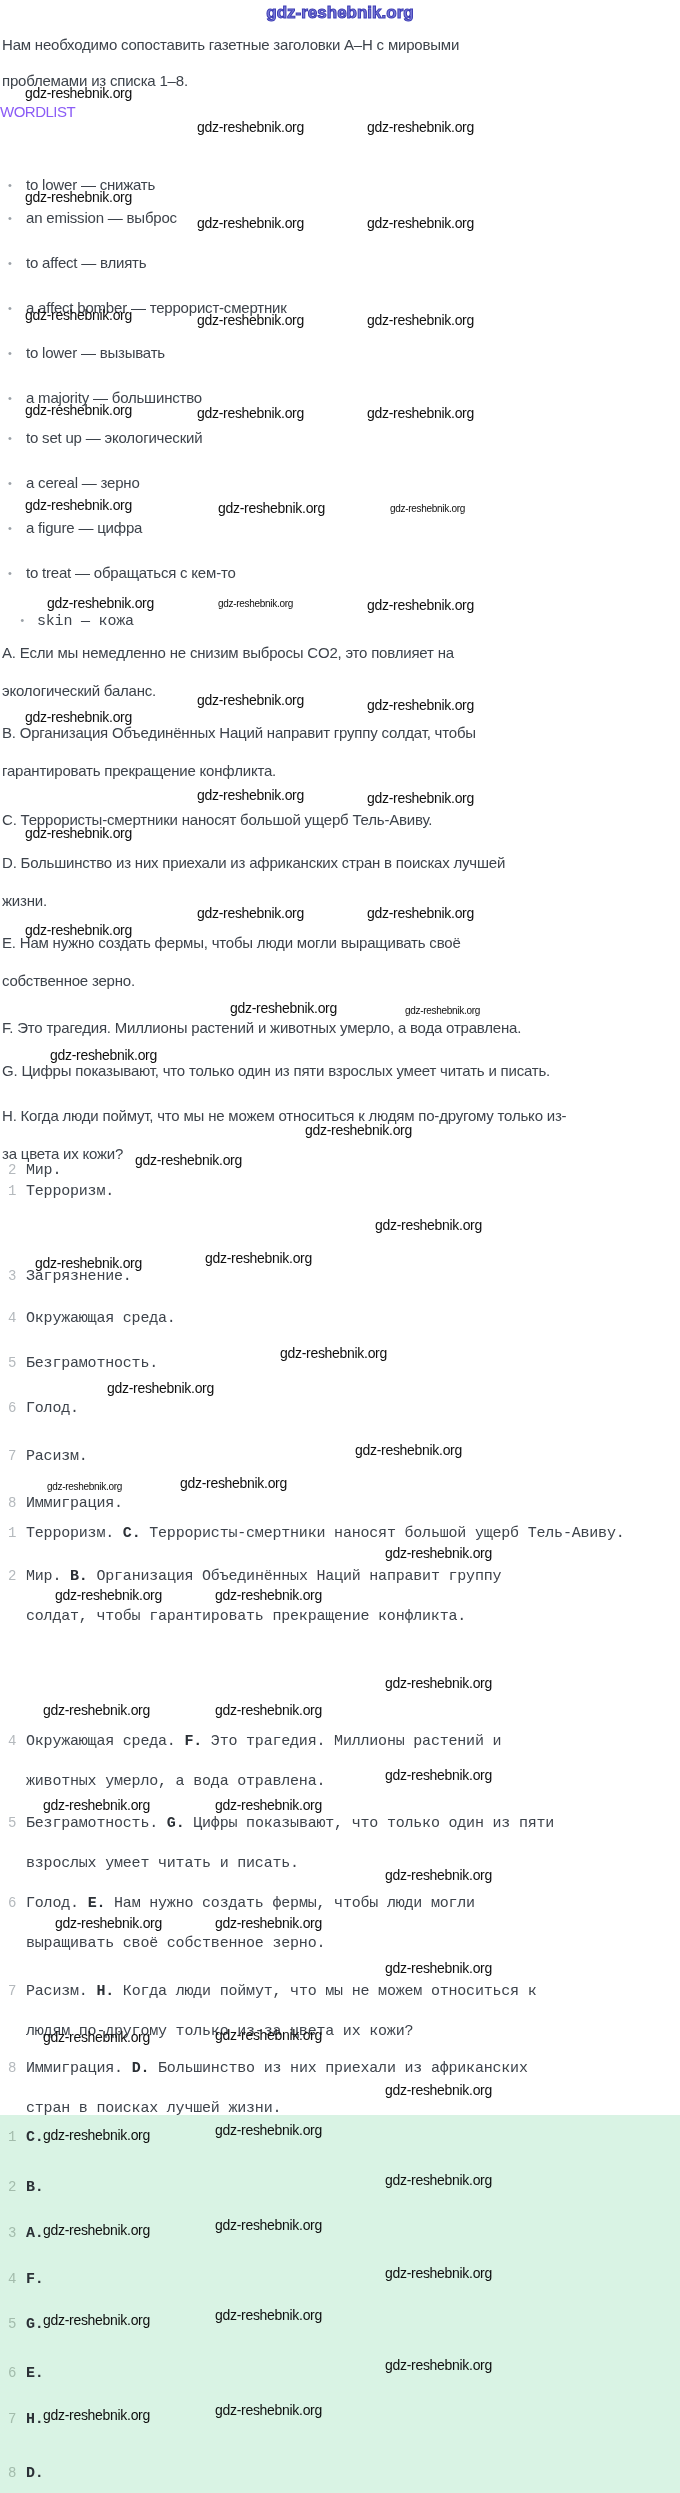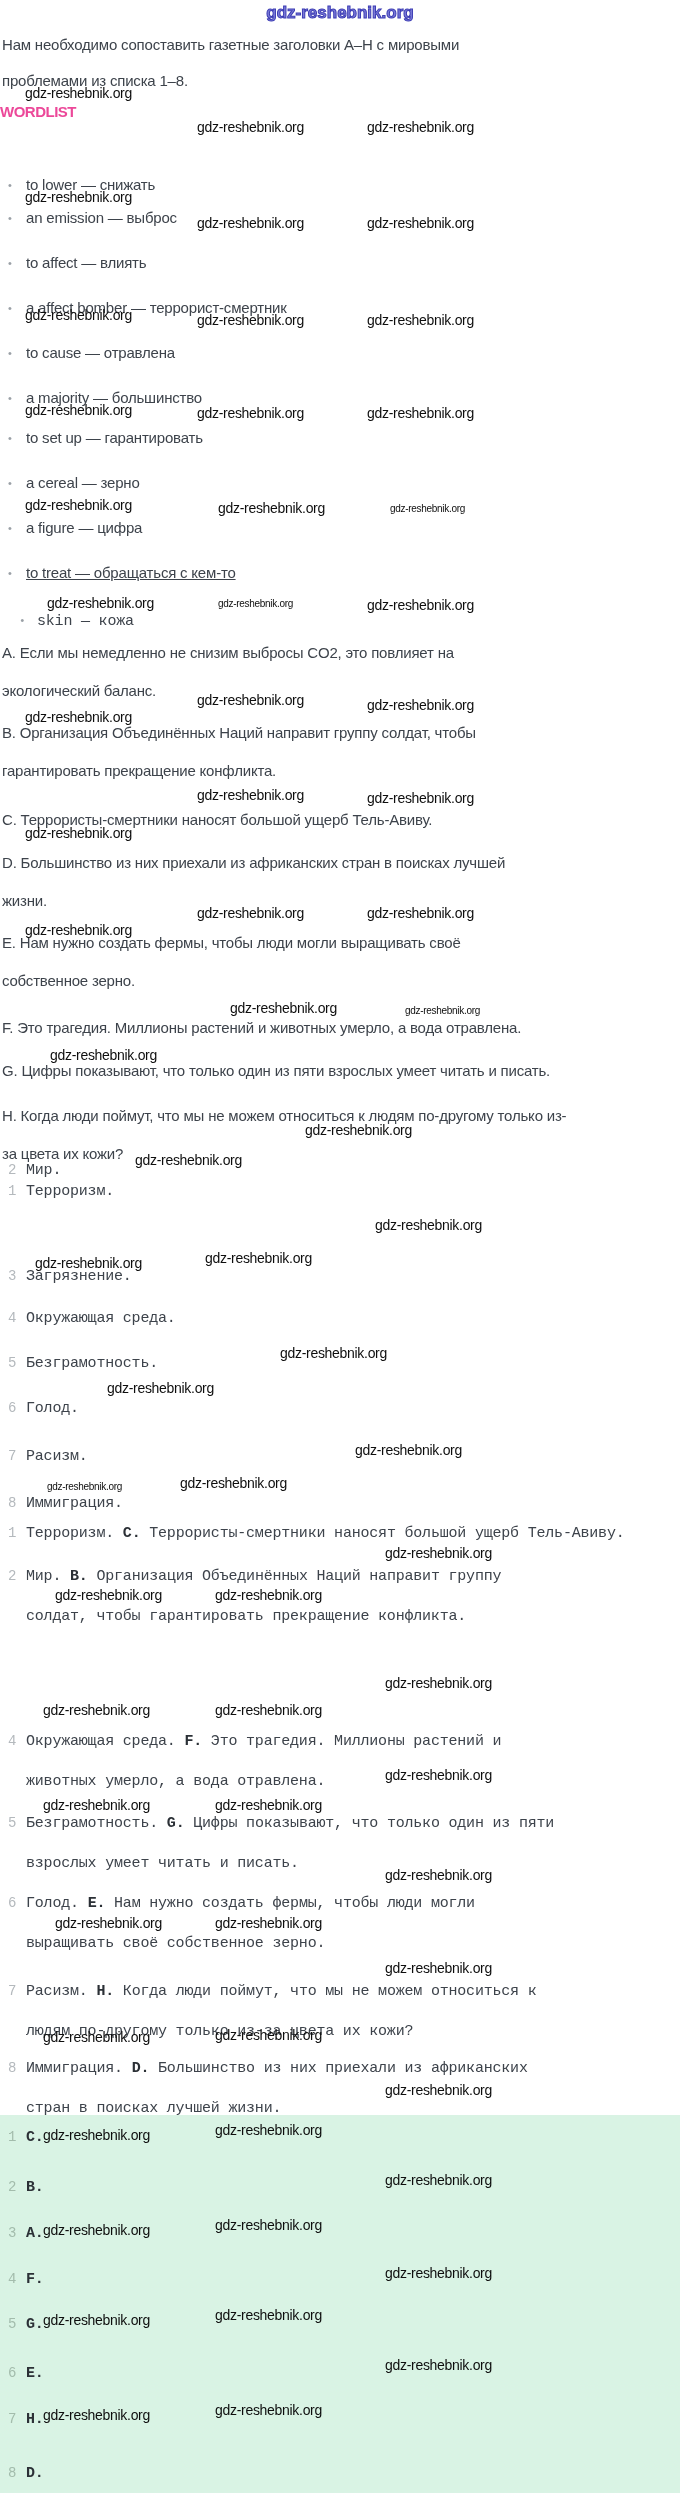--- a/index.html
+++ b/index.html
@@ -15,21 +15,21 @@
   }
   .abs{position:absolute;}
   .para{line-height:38px;}
   .intro{line-height:36px;}
   .ansline{line-height:40px;}
   .row{line-height:18px;white-space:nowrap;}
   .hang{padding-left:18px;text-indent:-18px;font-family:Liberation Mono, monospace;}
   .num{display:inline-block;width:18px;text-indent:0;color:#b4b9bd;font-size:14px;}
   .gnum{color:#a3bcac;}
   .ltr{font-weight:bold;color:#2b3036;}
-  .wordlist-title{font-weight:bold;color:#ec4899;letter-spacing:-0.5px;line-height:18px;}
+  .wordlist-title{font-weight:normal;color:#8b5cf6;letter-spacing:-0.5px;line-height:18px;}
   .bullet{line-height:18px;white-space:nowrap;padding-left:18px;text-indent:-18px;}
   .dot{display:inline-block;width:18px;text-indent:0;color:#9aa0a6;font-size:11px;vertical-align:1px;}
   .dot::before{content:"•";}
   .greenbox{position:absolute;left:0;top:2115px;width:680px;height:378px;background:#d9f3e4;}
   .wm{
     position:absolute;
     font-size:14px;
     letter-spacing:-0.3px;
     color:#0e0e0e;
     line-height:14px;
@@ -51,26 +51,26 @@
   <div class="wm-top">gdz-reshebnik.org</div>
 
   <div class="abs intro" style="left:2px;top:27px;max-width:490px;">Нам необходимо сопоставить газетные заголовки A–H с мировыми проблемами из списка 1–8.</div>
 
   <div class="abs wordlist-title" style="left:0px;top:103px;">WORDLIST</div>
 
   <div class="abs bullet" style="left:8px;top:176px;"><span class="dot"></span><span>to lower — снижать</span></div>
   <div class="abs bullet" style="left:8px;top:209px;"><span class="dot"></span><span>an emission — выброс</span></div>
   <div class="abs bullet" style="left:8px;top:254px;"><span class="dot"></span><span>to affect — влиять</span></div>
   <div class="abs bullet" style="left:8px;top:299px;"><span class="dot"></span><span>a affect bomber — террорист-смертник</span></div>
-  <div class="abs bullet" style="left:8px;top:344px;"><span class="dot"></span><span>to cause — отравлена</span></div>
+  <div class="abs bullet" style="left:8px;top:344px;"><span class="dot"></span><span>to lower — вызывать</span></div>
   <div class="abs bullet" style="left:8px;top:389px;"><span class="dot"></span><span>a majority — большинство</span></div>
-  <div class="abs bullet" style="left:8px;top:429px;"><span class="dot"></span><span>to set up — гарантировать</span></div>
+  <div class="abs bullet" style="left:8px;top:429px;"><span class="dot"></span><span>to set up — экологический</span></div>
   <div class="abs bullet" style="left:8px;top:474px;"><span class="dot"></span><span>a cereal — зерно</span></div>
   <div class="abs bullet" style="left:8px;top:519px;"><span class="dot"></span><span>a figure — цифра</span></div>
-  <div class="abs bullet" style="left:8px;top:564px;text-decoration:underline;"><span class="dot"></span><span>to treat — обращаться с кем-то</span></div>
+  <div class="abs bullet" style="left:8px;top:564px;"><span class="dot"></span><span>to treat — обращаться с кем-то</span></div>
   <div class="abs bullet" style="left:19px;top:612px;font-family:Liberation Mono, monospace;"><span class="dot"></span><span>skin — кожа</span></div>
 
   <div class="abs para" style="left:2px;top:634px;max-width:500px;"><span>A.</span> <span>Если мы немедленно не снизим выбросы CO2, это повлияет на экологический баланс.</span></div>
   <div class="abs para" style="left:2px;top:714px;max-width:520px;"><span>B.</span> <span>Организация Объединённых Наций направит группу солдат, чтобы гарантировать прекращение конфликта.</span></div>
   <div class="abs para" style="left:2px;top:801px;"><span>C.</span> <span>Террористы-смертники наносят большой ущерб Тель-Авиву.</span></div>
   <div class="abs para" style="left:2px;top:844px;max-width:535px;"><span>D.</span> <span>Большинство из них приехали из африканских стран в поисках лучшей жизни.</span></div>
   <div class="abs para" style="left:2px;top:924px;max-width:490px;"><span>E.</span> <span>Нам нужно создать фермы, чтобы люди могли выращивать своё собственное зерно.</span></div>
   <div class="abs para" style="left:2px;top:1009px;"><span>F.</span> <span>Это трагедия. Миллионы растений и животных умерло, а вода отравлена.</span></div>
   <div class="abs para" style="left:2px;top:1052px;"><span>G.</span> <span>Цифры показывают, что только один из пяти взрослых умеет читать и писать.</span></div>
   <div class="abs para" style="left:2px;top:1097px;max-width:575px;"><span>H.</span> <span>Когда люди поймут, что мы не можем относиться к людям по-другому только из-за цвета их кожи?</span></div>

